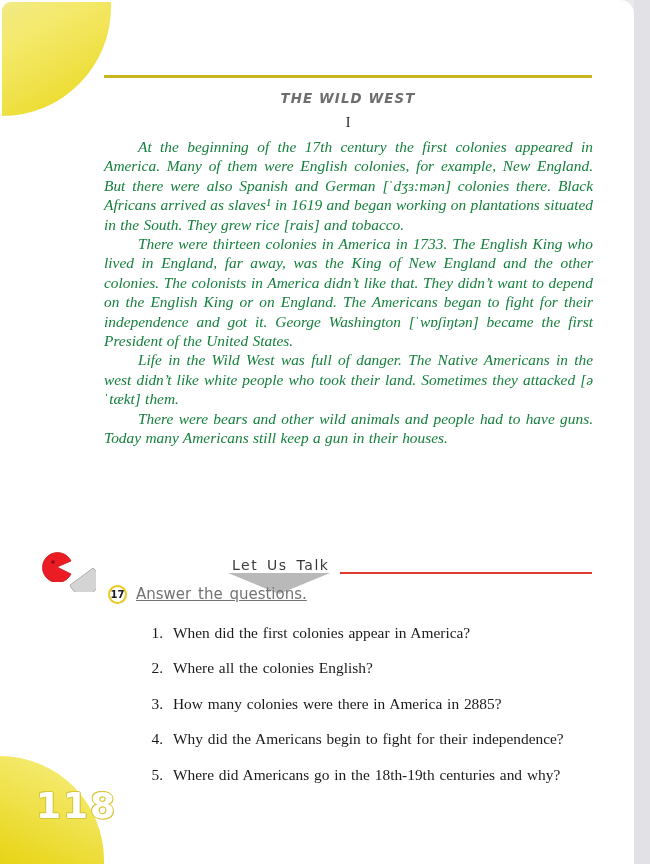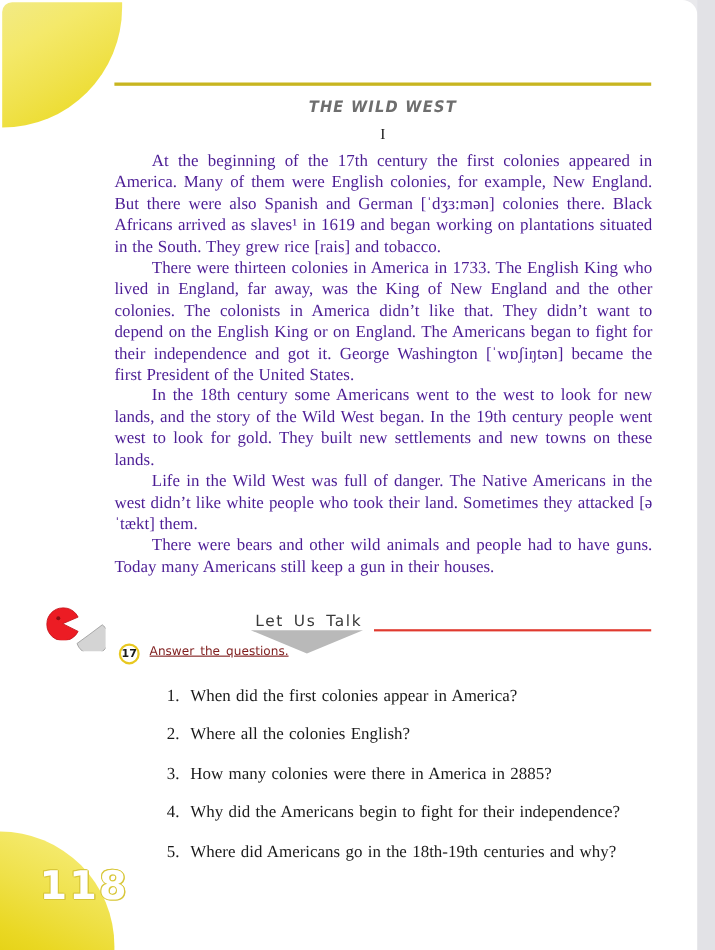--- a/index.html
+++ b/index.html
@@ -109,22 +109,23 @@
     top: 137px;
     width: 489px;
   }
   #body-text p {
     margin: 0;
     text-indent: 34px;
     text-align: justify;
     font-family: "Liberation Serif", serif;
     font-size: 15.4px;
     line-height: 19.4px;
-    color: #4c1d95;
+    color: #15803d;
     word-spacing: 0.5px;
+    font-style: italic;
   }
 
   
   #talk-band {
     position: absolute;
     left: 0;
     top: 548px;
     width: 634px;
     height: 64px;
   }
@@ -186,22 +187,22 @@
     font-weight: 700;
     color: #1b1b1b;
     text-align: center;
     line-height: 15px;
   }
   .ex-title {
     position: absolute;
     left: 32px;
     top: 2px;
     font-family: "DejaVu Sans", sans-serif;
-    font-size: 11px;
-    color: #7f1d1d;
+    font-size: 15px;
+    color: #737373;
     text-decoration: underline;
     word-spacing: 2px;
   }
   ol.questions {
     margin: 9px 0 0 0;
     padding-left: 64px;
     list-style: decimal;
   }
   ol.questions li {
     font-family: "Liberation Serif", serif;
@@ -249,21 +250,20 @@
   <div class="page-number">118</div>
 
   <div class="gold-rule"></div>
 
   <div class="article-title">THE WILD WEST</div>
   <div class="part-numeral">I</div>
 
   <div id="body-text">
     <p>At the beginning of the 17th century the first colonies appeared in America. Many of them were English colonies, for example, New England. But there were also Spanish and German [ˈdʒɜ:mən] colonies there. Black Africans arrived as slaves¹ in 1619 and began working on plantations situated in the South. They grew rice [rais] and tobacco.</p>
     <p>There were thirteen colonies in America in 1733. The English King who lived in England, far away, was the King of New England and the other colonies. The colonists in America didn’t like that. They didn’t want to depend on the English King or on England. The Americans began to fight for their independence and got it. George Washington [ˈwɒʃiŋtən] became the first President of the United States.</p>
-    <p>In the 18th century some Americans went to the west to look for new lands, and the story of the Wild West began. In the 19th century people went west to look for gold. They built new settlements and new towns on these lands.</p>
     <p>Life in the Wild West was full of danger. The Native Americans in the west didn’t like white people who took their land. Sometimes they attacked [əˈtækt] them.</p>
     <p>There were bears and other wild animals and people had to have guns. Today many Americans still keep a gun in their houses.</p>
   </div>
 
   <div id="talk-band">
     <svg class="mouth-red" style="left:42px; top:4px;" width="30" height="30" viewBox="0 0 30 30">
       <path d="M15,15 L29,9 A15,15 0 1 0 29,22 Z" fill="#ec1c24" stroke="#c4161c" stroke-width="0.8"></path>
       <circle cx="11" cy="10" r="1.8" fill="#8c0f14"></circle>
     </svg>
     <svg class="mouth-gray" style="left:66px; top:14px;" width="30" height="30" viewBox="0 0 30 30">

